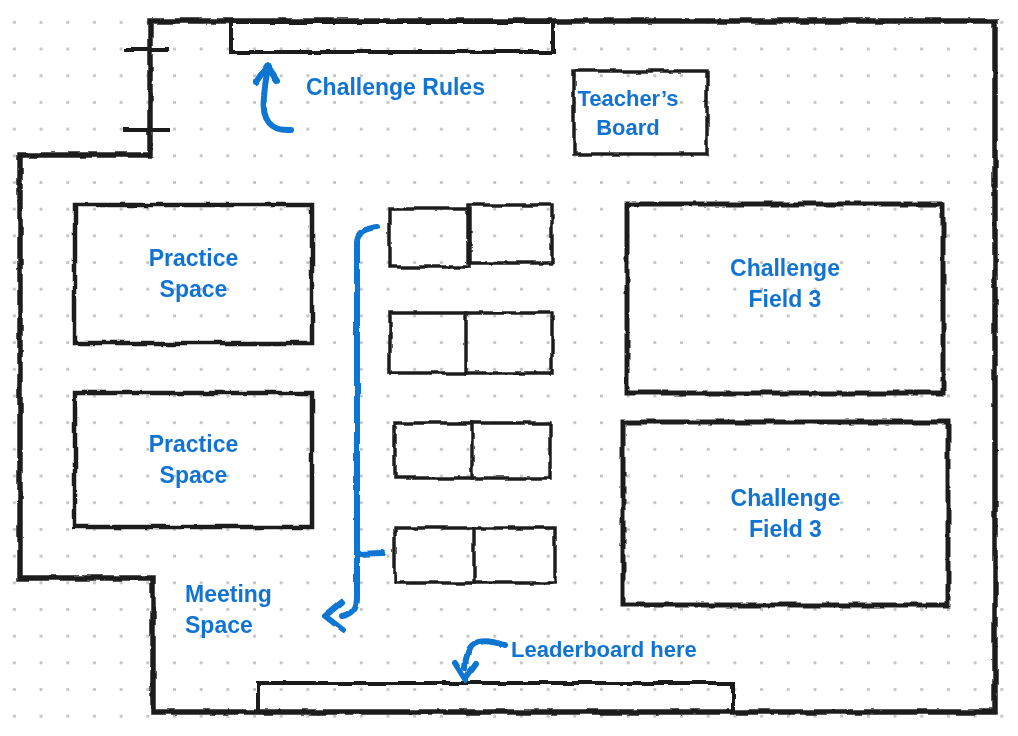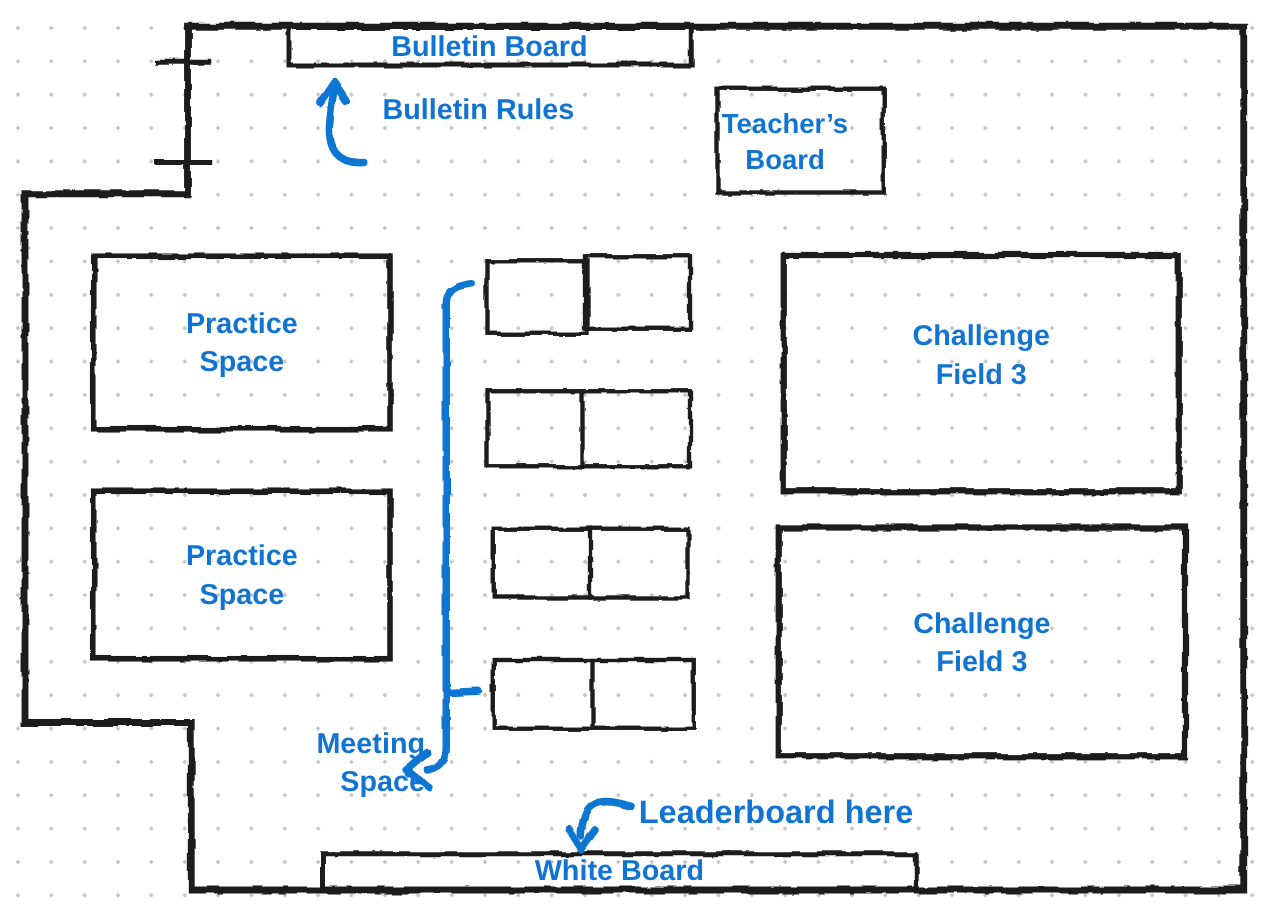--- a/index.html
+++ b/index.html
@@ -26,22 +26,22 @@
     display:flex;flex-direction:column;align-items:center;justify-content:center;
     text-align:center;white-space:nowrap;box-sizing:border-box;
   }
   .lbl-bulletin{left:232px;top:22px;width:319px;height:30px;}
   .lbl-rules{left:306px;top:72px;text-align:left;}
   .lbl-teacher{left:576px;top:72px;width:104px;height:81px;font-size:22px;line-height:29px;}
   .lbl-practice1{left:75px;top:205px;width:237px;height:138px;}
   .lbl-practice2{left:75px;top:393px;width:237px;height:134px;}
   .lbl-cf1{left:627px;top:204px;width:316px;height:189px;padding-bottom:30px;}
   .lbl-cf2{left:623px;top:422px;width:325px;height:183px;}
-  .lbl-meeting{left:185px;top:579px;width:155px;text-align:right;}
-  .lbl-leaderboard{left:511px;top:634px;font-size:26px;}
+  .lbl-meeting{left:185px;top:579px;width:155px;text-align:left;}
+  .lbl-leaderboard{left:511px;top:634px;font-size:22px;}
   .lbl-whiteboard{left:258px;top:682px;width:475px;height:29px;}
 </style>
 </head>
 <body>
 
 <div class="stage">
 
   <svg width="1018" height="736" viewBox="0 0 1018 736">
     <defs>
       <filter id="rough" x="-5%" y="-5%" width="110%" height="110%">
@@ -98,26 +98,23 @@
         <path d="M 358 554 L 382 553"></path>
         <path d="M 342 602 L 325 616 L 343 630"></path>
       </g>
       <g>
         <path d="M 504 645 Q 474 635 468 652 Q 465 660 465 668"></path>
         <path d="M 455 663 L 465 679 L 476 664"></path>
       </g>
     </g>
   </svg>
 
-  <div class="lbl lbl-bulletin center-box">
-    <span>Bulletin Board</span>
-  </div>
 
   <div class="lbl lbl-rules">
-    <div>Bulletin Rules</div>
+    <div>Challenge Rules</div>
   </div>
 
   <div class="lbl lbl-teacher center-box">
     <div>Teacher’s</div>
     <div>Board</div>
   </div>
 
   <div class="lbl lbl-practice1 center-box">
     <div>Practice</div>
     <div>Space</div>
@@ -140,17 +137,14 @@
 
   <div class="lbl lbl-meeting">
     <div>Meeting</div>
     <div>Space</div>
   </div>
 
   <div class="lbl lbl-leaderboard">
     <span>Leaderboard here</span>
   </div>
 
-  <div class="lbl lbl-whiteboard center-box">
-    <span>White Board</span>
-  </div>
 
 </div>
 
 </body></html>

